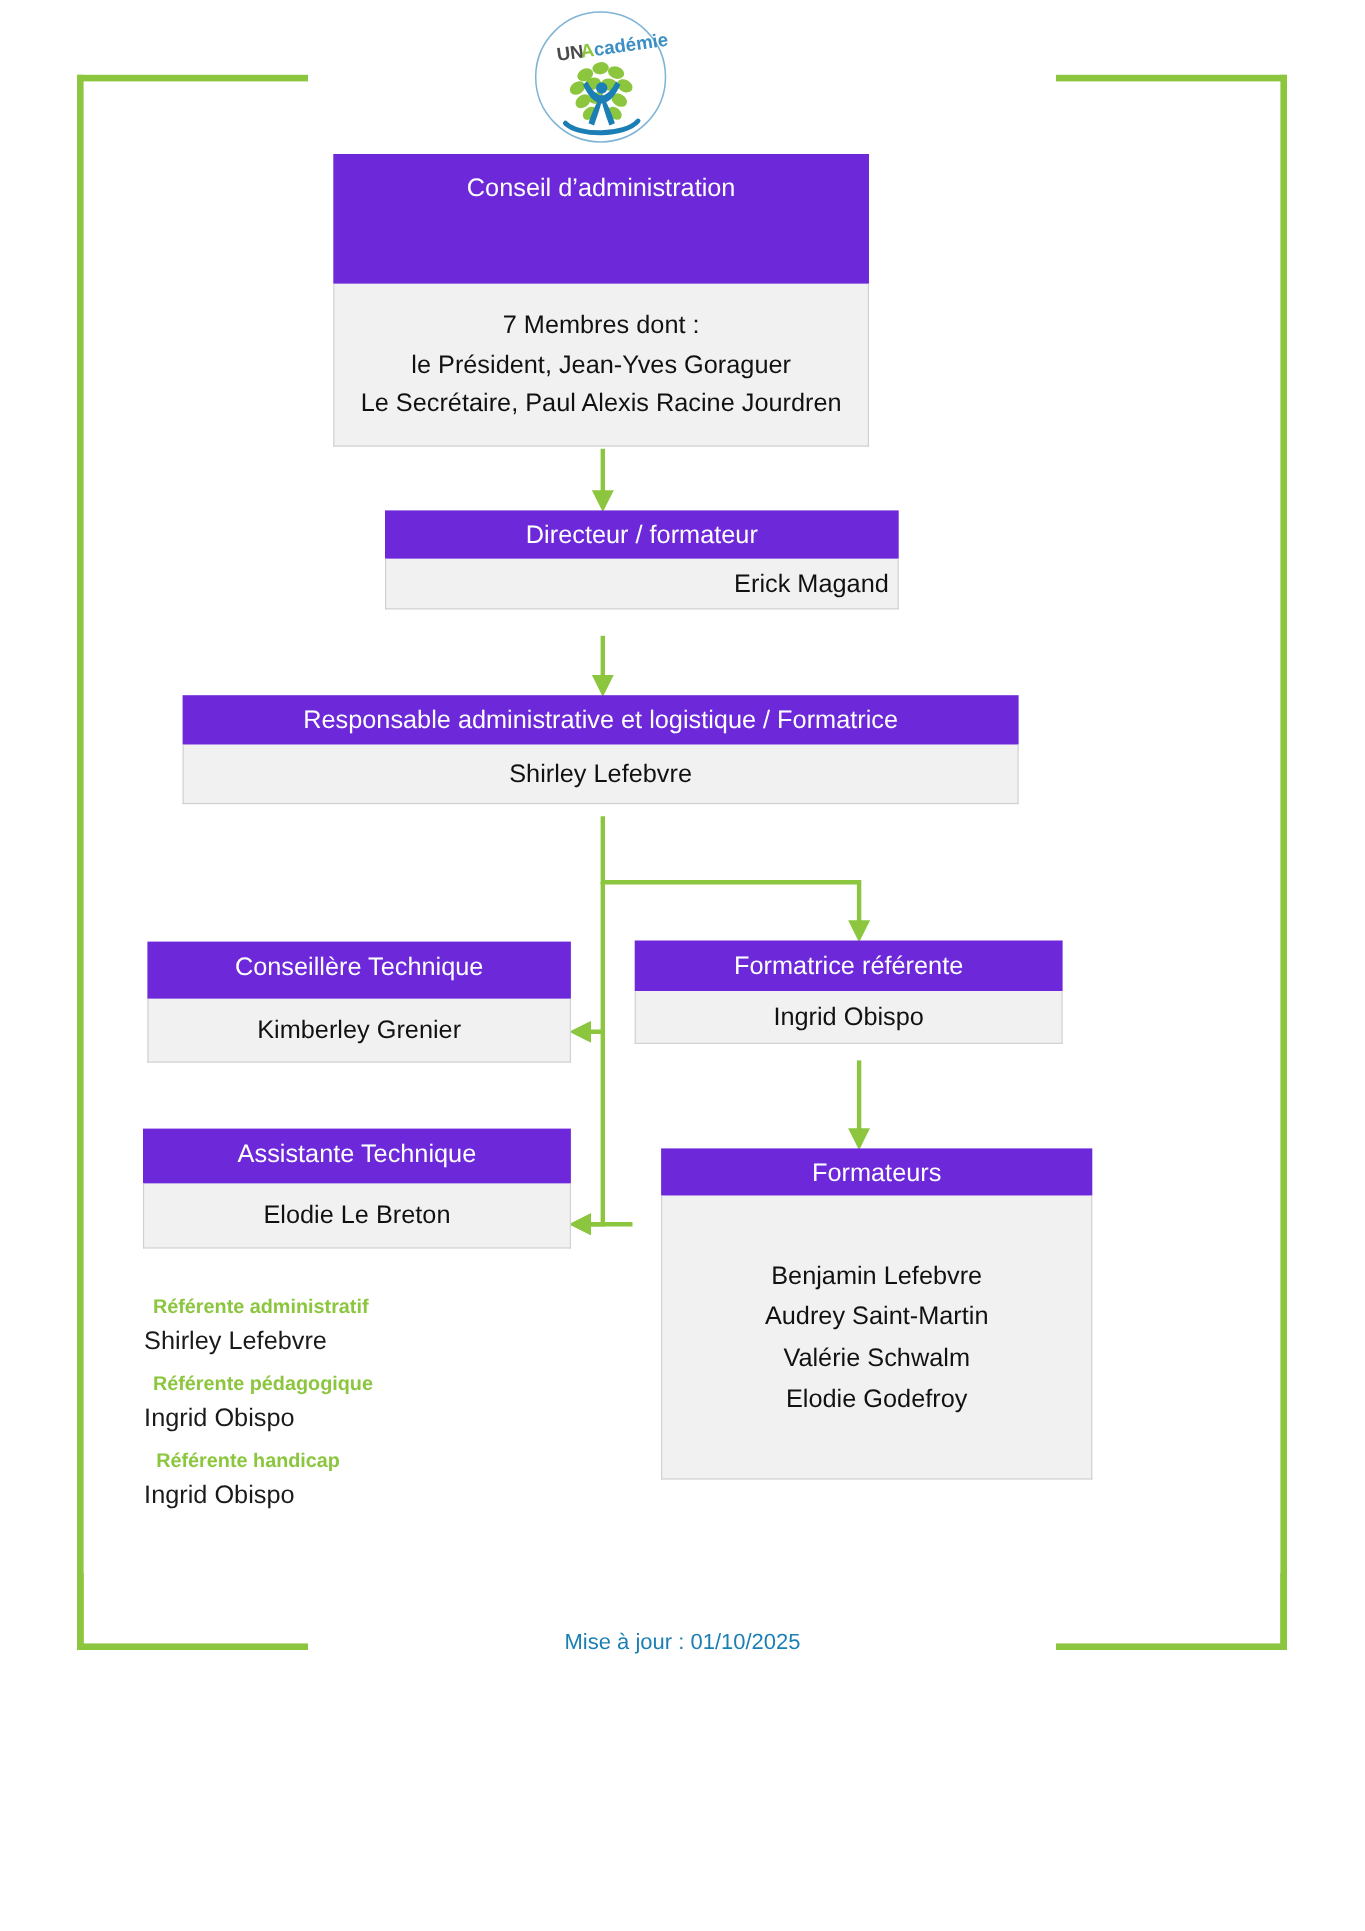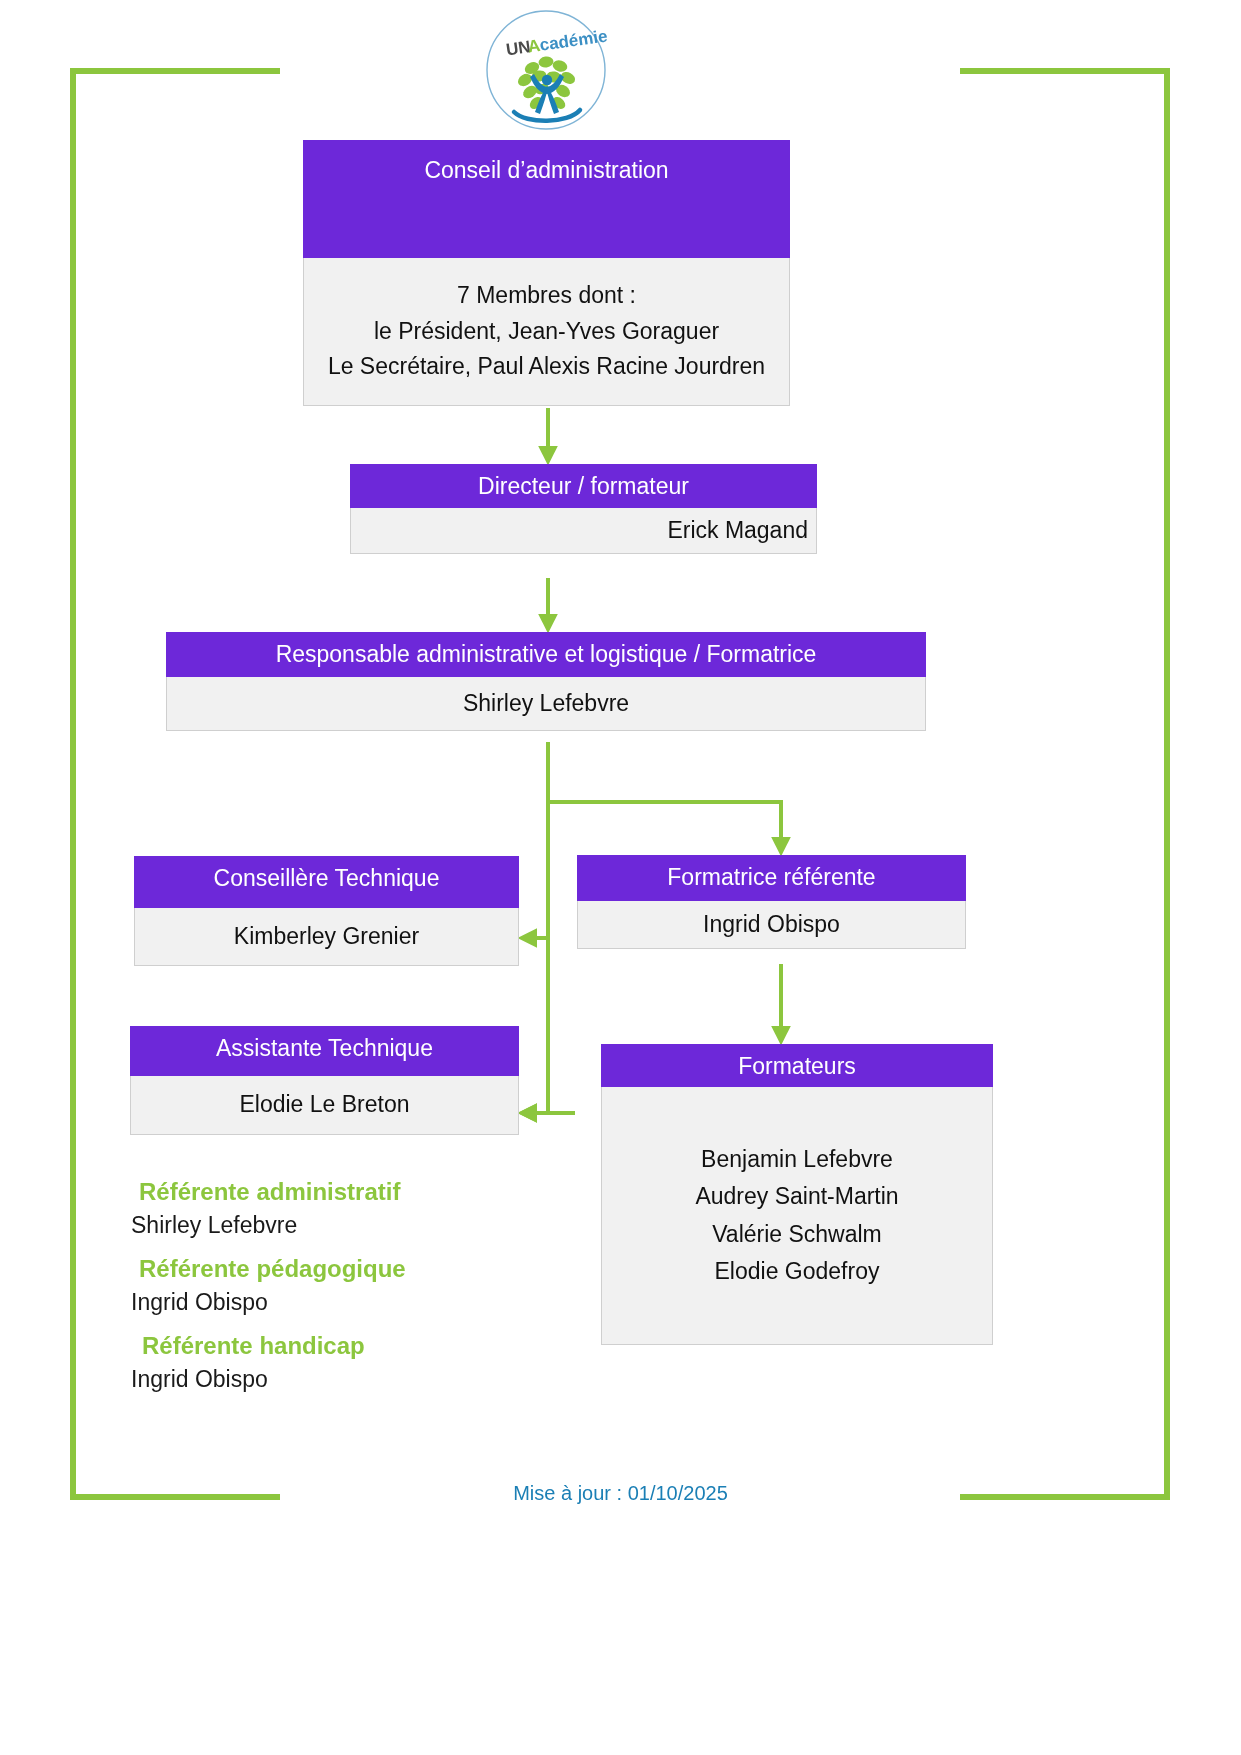--- a/index.html
+++ b/index.html
@@ -129,21 +129,21 @@
 
   
   #referents {
     position: absolute;
     left: 131px; top: 1178px;
     width: 420px;
   }
   .ref-title {
     color: #8cc63e;
     font-weight: bold;
-    font-size: 24px;
+    font-size: 18px;
     margin: 0 0 6px 8px;
   }
   .ref-title.indent { margin-left: 11px; }
   .ref-name {
     color: #1a1a1a;
     font-size: 23px;
     margin: 0 0 16px 0;
   }
 
   

